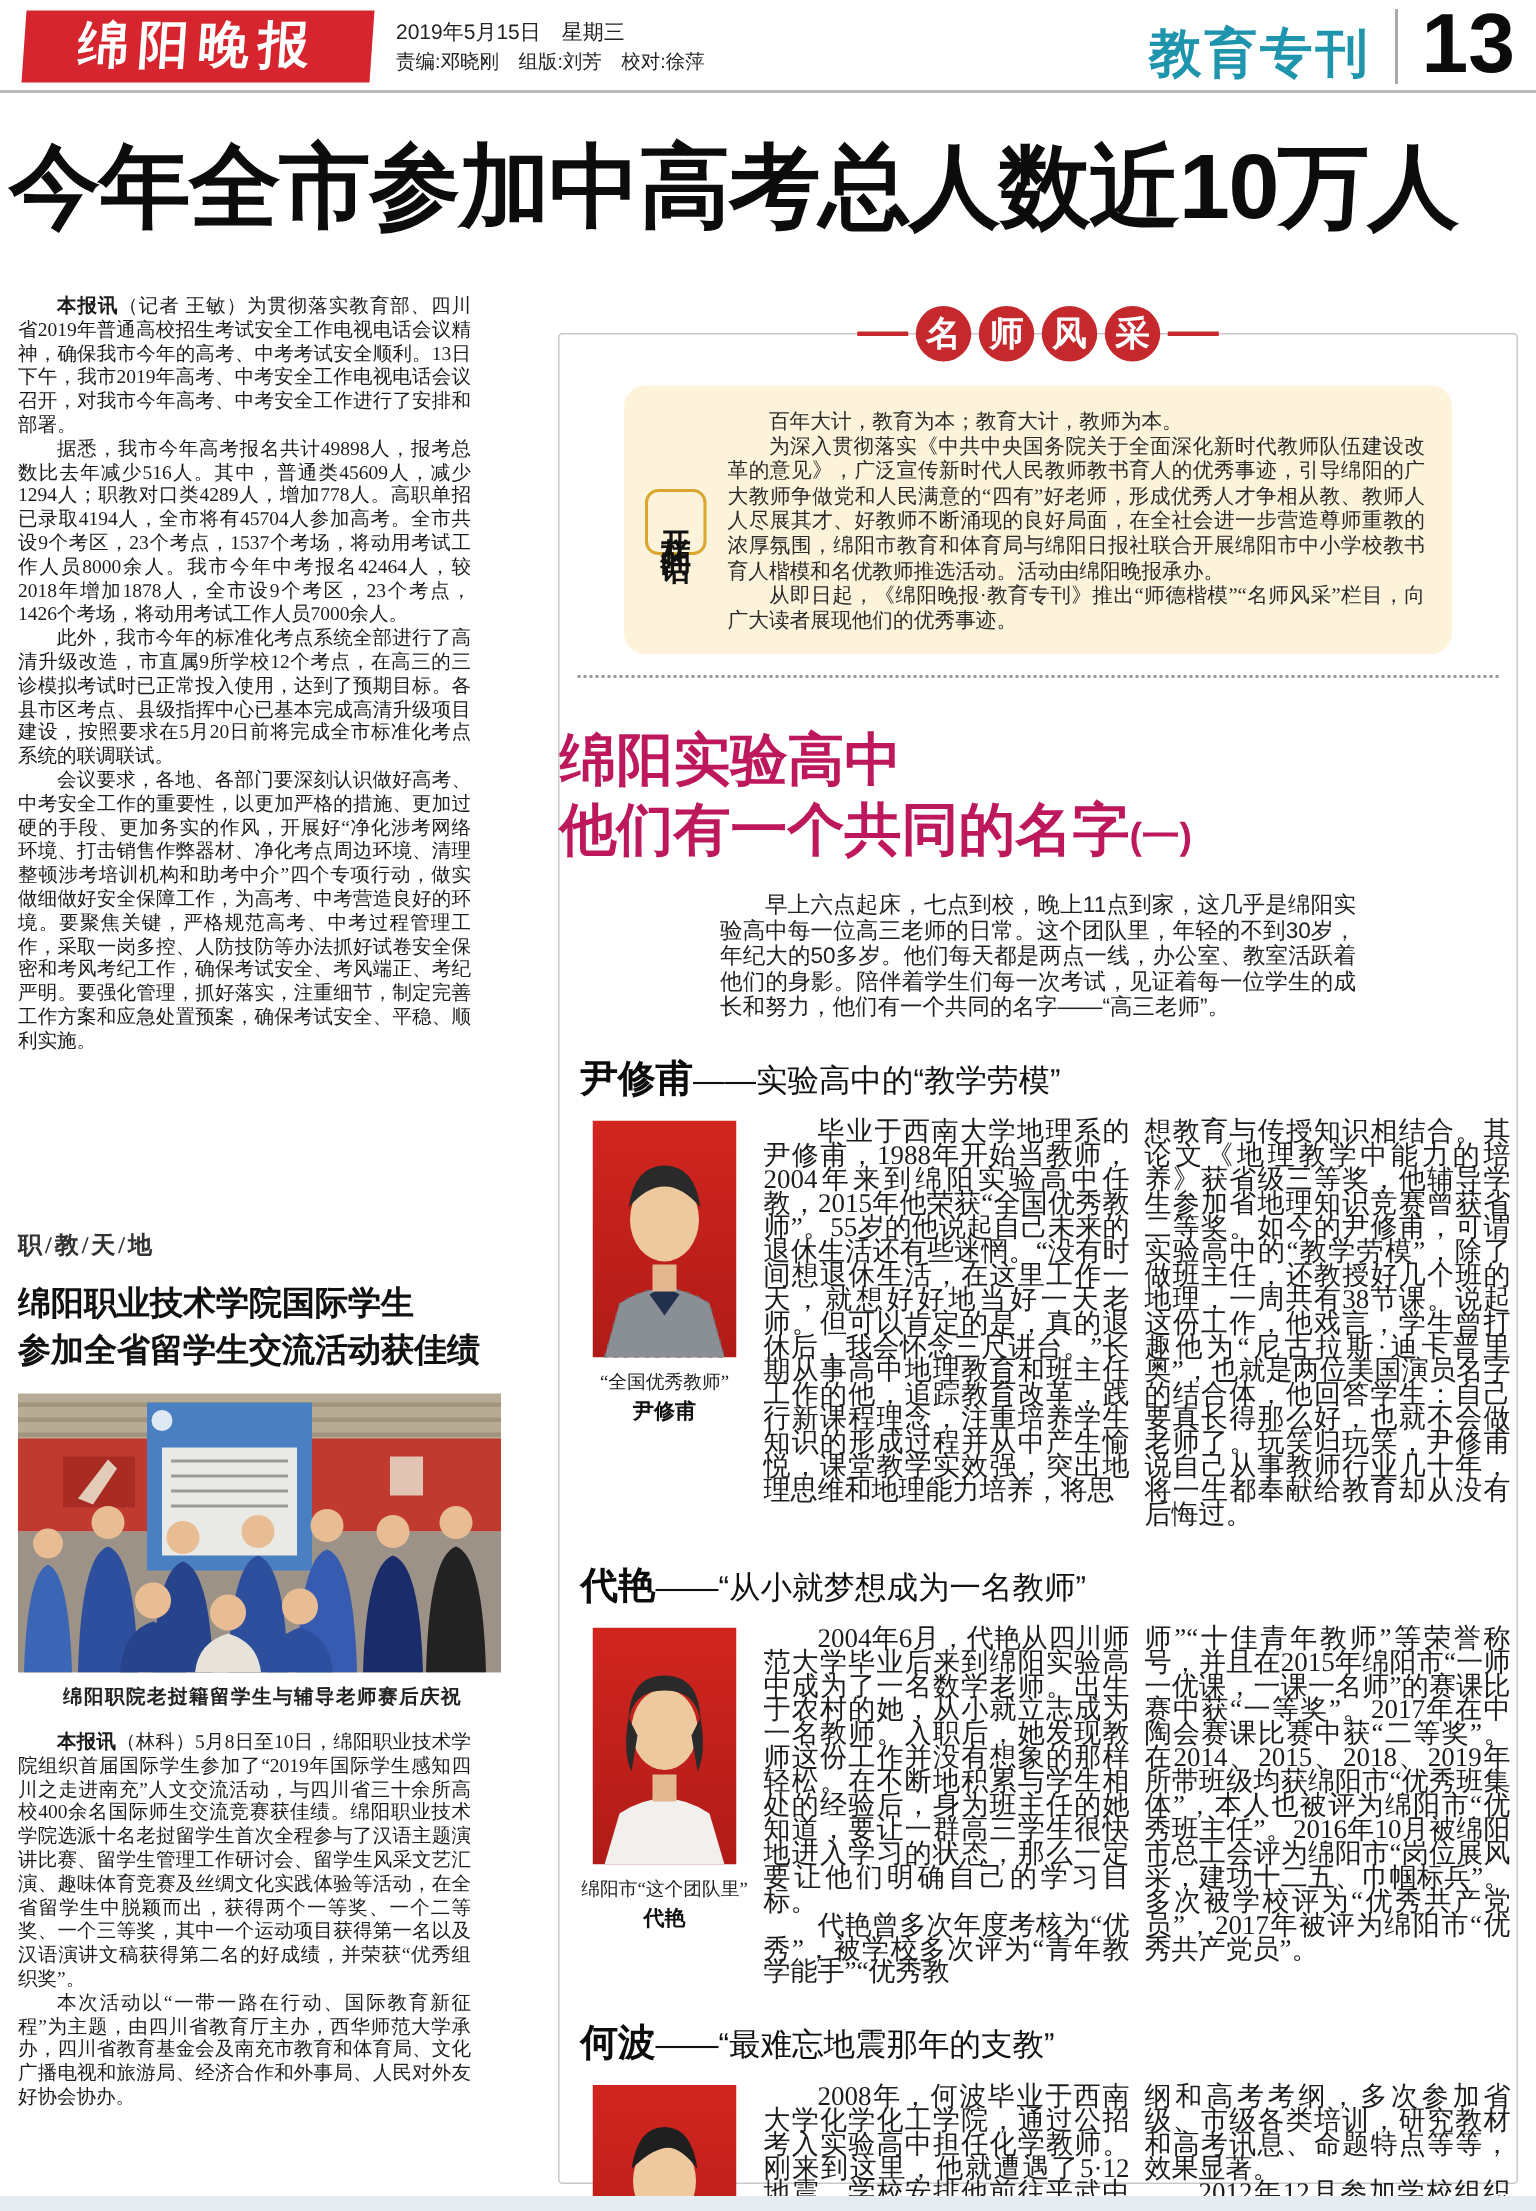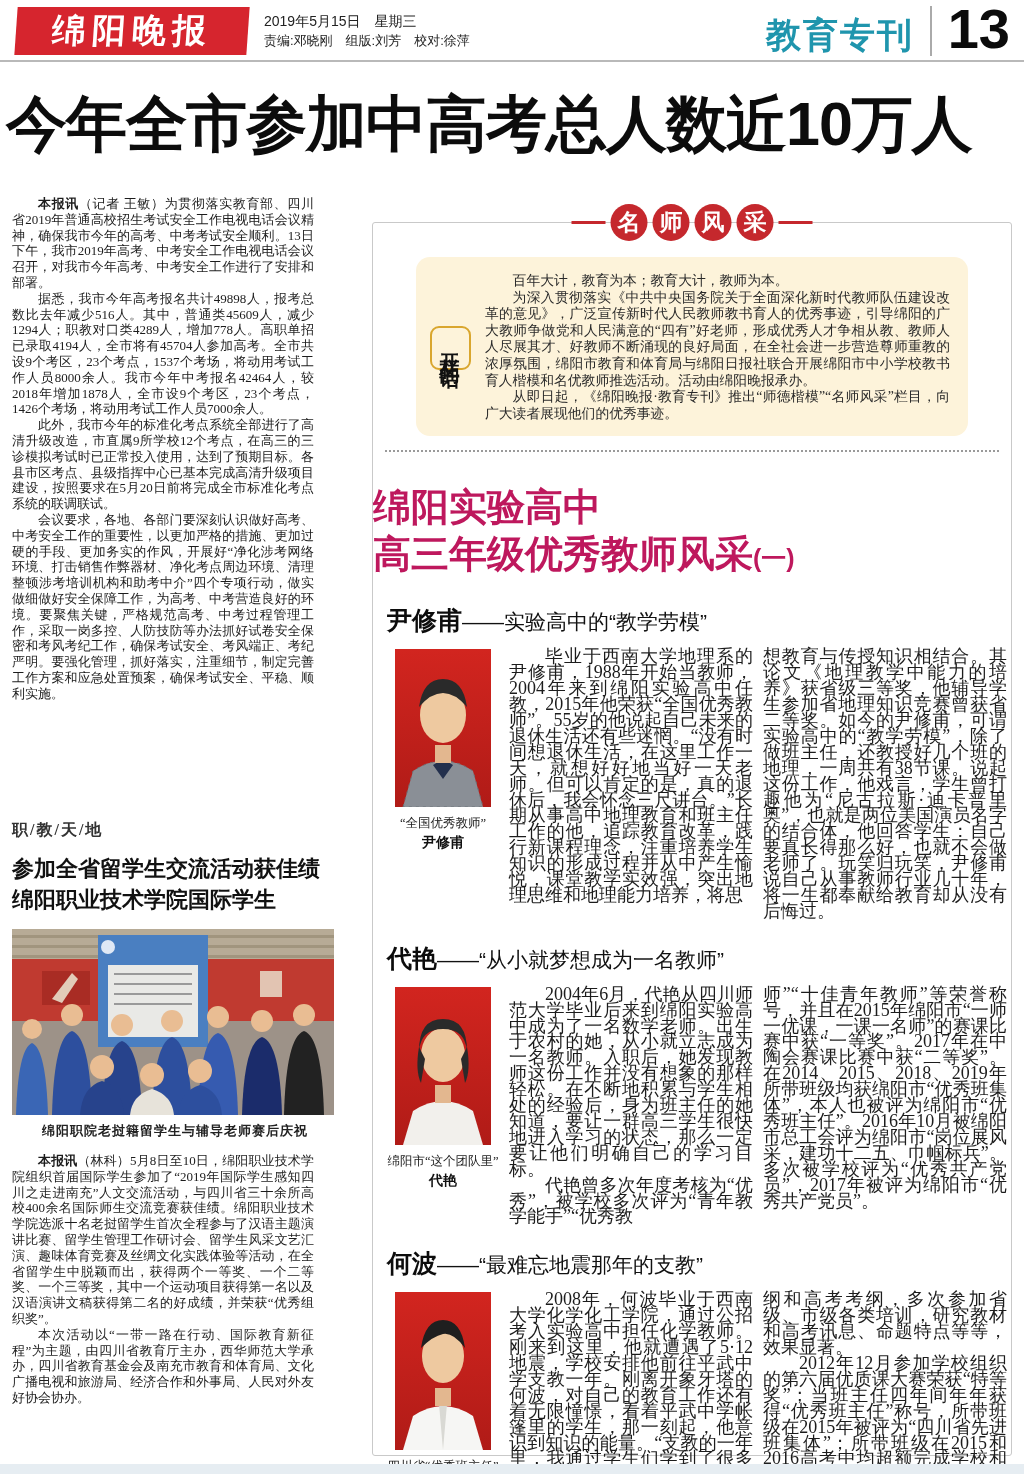--- a/index.html
+++ b/index.html
@@ -108,22 +108,22 @@
   <section class="left-article">
     <p><span class="lead">本报讯</span><span>（记者 王敏）为贯彻落实教育部、四川省2019年普通高校招生考试安全工作电视电话会议精神，确保我市今年的高考、中考考试安全顺利。13日下午，我市2019年高考、中考安全工作电视电话会议召开，对我市今年高考、中考安全工作进行了安排和部署。</span></p>
     <p>据悉，我市今年高考报名共计49898人，报考总数比去年减少516人。其中，普通类45609人，减少1294人；职教对口类4289人，增加778人。高职单招已录取4194人，全市将有45704人参加高考。全市共设9个考区，23个考点，1537个考场，将动用考试工作人员8000余人。我市今年中考报名42464人，较2018年增加1878人，全市设9个考区，23个考点，1426个考场，将动用考试工作人员7000余人。</p>
     <p>此外，我市今年的标准化考点系统全部进行了高清升级改造，市直属9所学校12个考点，在高三的三诊模拟考试时已正常投入使用，达到了预期目标。各县市区考点、县级指挥中心已基本完成高清升级项目建设，按照要求在5月20日前将完成全市标准化考点系统的联调联试。</p>
     <p>会议要求，各地、各部门要深刻认识做好高考、中考安全工作的重要性，以更加严格的措施、更加过硬的手段、更加务实的作风，开展好“净化涉考网络环境、打击销售作弊器材、净化考点周边环境、清理整顿涉考培训机构和助考中介”四个专项行动，做实做细做好安全保障工作，为高考、中考营造良好的环境。要聚焦关键，严格规范高考、中考过程管理工作，采取一岗多控、人防技防等办法抓好试卷安全保密和考风考纪工作，确保考试安全、考风端正、考纪严明。要强化管理，抓好落实，注重细节，制定完善工作方案和应急处置预案，确保考试安全、平稳、顺利实施。</p>
   </section>
 
   <section class="zhijiao">
     <div class="zj-label">职/教/天/地</div>
     <h2 class="zj-title">
+      <div>绵阳职业技术学院国际学生</div>
       <div>参加全省留学生交流活动获佳绩</div>
-      <div>绵阳职业技术学院国际学生</div>
     </h2>
     <svg class="zj-photo" viewBox="0 0 322 186" preserveAspectRatio="none">
       <rect x="0" y="0" width="322" height="64" fill="#b7ab96"></rect>
       <rect x="0" y="6" width="322" height="3" fill="#978b74" opacity="0.7"></rect>
       <rect x="0" y="16" width="322" height="3" fill="#978b74" opacity="0.7"></rect>
       <rect x="0" y="26" width="322" height="3" fill="#978b74" opacity="0.7"></rect>
       <rect x="0" y="30" width="322" height="62" fill="#c03a30"></rect>
       <rect x="155" y="40" width="20" height="26" fill="#e8ddc9" opacity="0.85"></rect>
       <rect x="248" y="42" width="22" height="26" fill="#e8ddc9" opacity="0.85"></rect>
       <rect x="30" y="42" width="48" height="34" fill="#a92c24"></rect>
@@ -183,23 +183,24 @@
         <p>百年大计，教育为本；教育大计，教师为本。</p>
         <p>为深入贯彻落实《中共中央国务院关于全面深化新时代教师队伍建设改革的意见》，广泛宣传新时代人民教师教书育人的优秀事迹，引导绵阳的广大教师争做党和人民满意的“四有”好老师，形成优秀人才争相从教、教师人人尽展其才、好教师不断涌现的良好局面，在全社会进一步营造尊师重教的浓厚氛围，绵阳市教育和体育局与绵阳日报社联合开展绵阳市中小学校教书育人楷模和名优教师推选活动。活动由绵阳晚报承办。</p>
         <p>从即日起，《绵阳晚报·教育专刊》推出“师德楷模”“名师风采”栏目，向广大读者展现他们的优秀事迹。</p>
       </div>
     </div>
 
     <div class="dotted"></div>
 
     <div class="feature-title">
       <div class="ft1">绵阳实验高中</div>
-      <div class="ft2"><span>高三年级优秀教师风采</span><span class="ft-suffix">(一)</span></div>
-    </div>
-
+      <div class="ft2"><span>他们有一个共同的名字</span><span class="ft-suffix">(一)</span></div>
+    </div>
+
+    <p class="feature-intro">早上六点起床，七点到校，晚上11点到家，这几乎是绵阳实验高中每一位高三老师的日常。这个团队里，年轻的不到30岁，年纪大的50多岁。他们每天都是两点一线，办公室、教室活跃着他们的身影。陪伴着学生们每一次考试，见证着每一位学生的成长和努力，他们有一个共同的名字——“高三老师”。</p>
 
     <section class="teacher">
       <h3 class="t-head"><span class="t-name">尹修甫</span><span class="t-sub">——实验高中的“教学劳模”</span></h3>
       <div class="t-row">
         <figure class="t-fig">
           <svg class="portrait" viewBox="0 0 96 158">
             <defs>
                 <linearGradient id="rg1" x1="0" y1="0" x2="0" y2="1">
                   <stop offset="0" stop-color="#d2251f"></stop>
                   <stop offset="1" stop-color="#b01b17"></stop>

